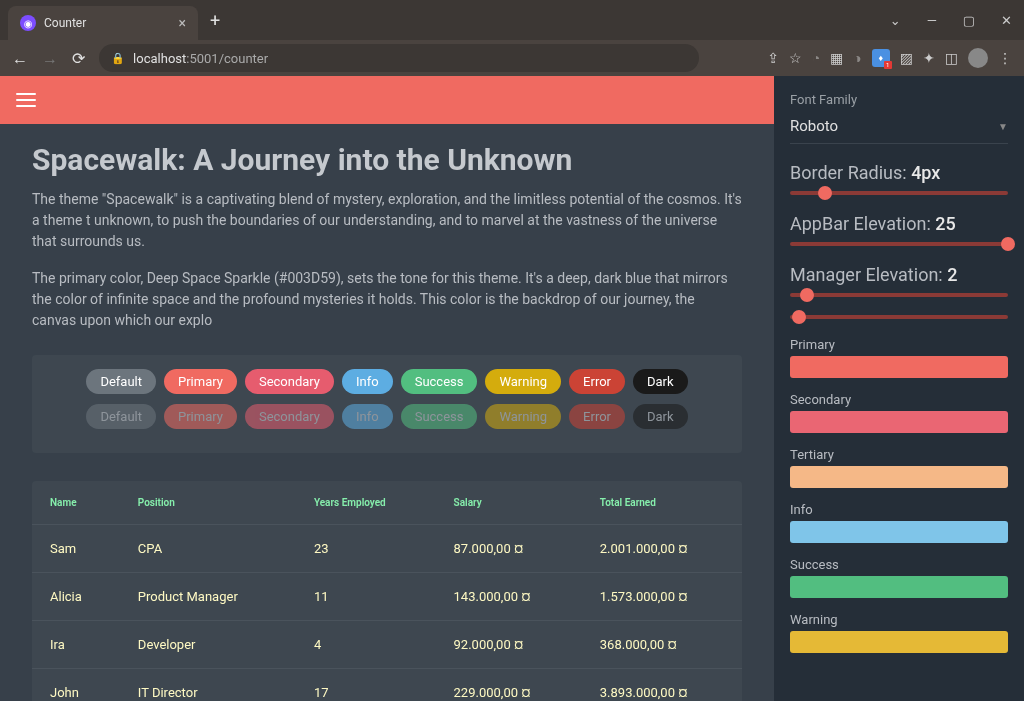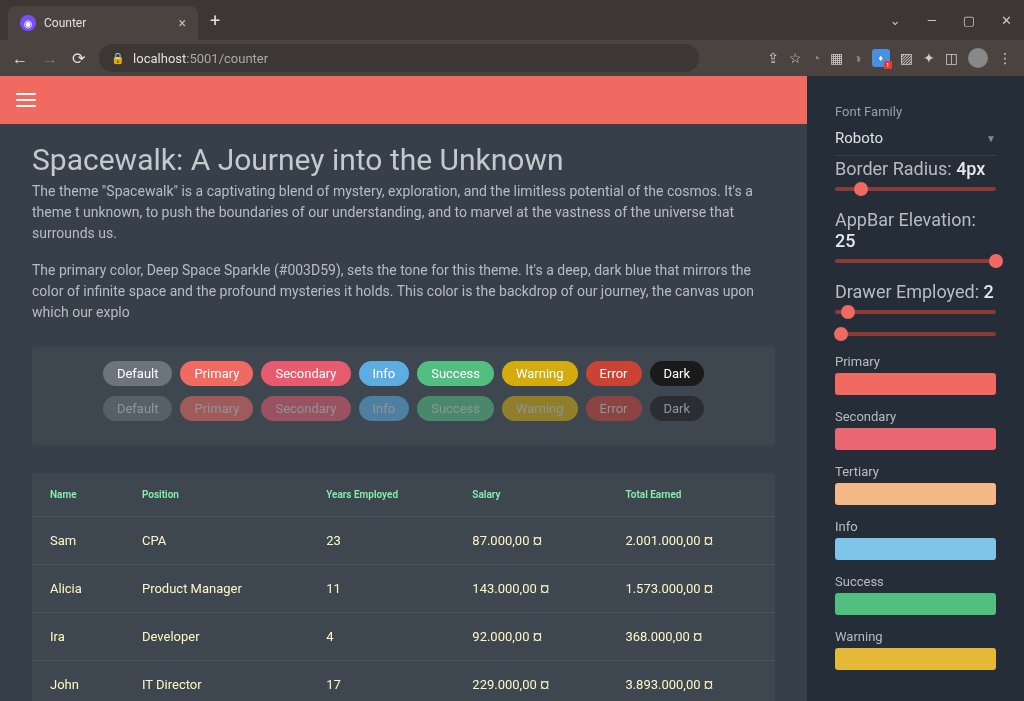--- a/index.html
+++ b/index.html
@@ -27,44 +27,44 @@
     .ext-badge .notif { position: absolute; bottom: -2px; right: -2px; background: #e53935; width: 8px; height: 8px; border-radius: 1px; font-size: 6px; line-height: 8px; text-align: center; }
     .avatar { width: 20px; height: 20px; background: #888; border-radius: 50%; }
     
     .content-wrapper { display: flex; height: calc(701px - 76px); }
     .main-area { flex: 1; background: #37404a; overflow-y: hidden; }
     .app-bar { height: 48px; background: #f06a61; display: flex; align-items: center; padding: 0 16px; }
     .hamburger { width: 20px; height: 14px; display: flex; flex-direction: column; justify-content: space-between; cursor: pointer; }
     .hamburger span { height: 2px; background: white; border-radius: 1px; }
     
     .page-content { padding: 18px 32px; color: #cfd3d8; }
-    .page-title { font-size: 30px; font-weight: 400; color: #c5c9ce; margin-bottom: 4px; }
+    .page-title { font-size: 30px; font-weight: 700; color: #c5c9ce; margin-bottom: 12px; }
     .page-desc { font-size: 14px; line-height: 1.5; color: #b8bcc2; margin-bottom: 16px; }
     
     .card { background: #3e4750; border-radius: 4px; padding: 14px 16px; margin-top: 24px; }
     .chip-row { display: flex; gap: 8px; flex-wrap: wrap; margin-bottom: 10px; justify-content: center; }
     .chip { padding: 5px 14px; border-radius: 16px; font-size: 13px; color: white; }
     .chip.default { background: #6c757d; }
     .chip.primary { background: #f06a61; }
     .chip.secondary { background: #e65c6e; }
     .chip.info { background: #5dade2; }
     .chip.success { background: #52be80; }
     .chip.warning { background: #d4ac0d; }
     .chip.error { background: #cb4335; }
     .chip.dark { background: #1a1a1a; }
     .chip-row.muted .chip { opacity: 0.55; color: #cfd3d8; }
     
     .table-card { background: #3e4750; border-radius: 4px; margin-top: 28px; }
     table { width: 100%; border-collapse: collapse; }
     th { text-align: left; padding: 16px 18px; font-size: 10px; font-weight: 600; color: #86efac; border-bottom: 1px solid #4a535c; }
     td { padding: 16px 18px; font-size: 13px; color: #fef9c3; border-bottom: 1px solid #4a535c; }
     
-    .sidebar { width: 217px; background: #252e38; padding: 28px; overflow-y: auto; }
+    .sidebar { width: 250px; background: #252e38; padding: 16px; overflow-y: auto; }
     .side-label { font-size: 13px; color: #9aa0a6; margin-bottom: 6px; }
-    .side-select { display: flex; justify-content: space-between; align-items: center; color: #e0e0e0; font-size: 15px; padding: 4px 0 8px 0; border-bottom: 1px solid #3a434d; margin-bottom: 2px; cursor: pointer; }
+    .side-select { display: flex; justify-content: space-between; align-items: center; color: #e0e0e0; font-size: 15px; padding: 4px 0 8px 0; border-bottom: 1px solid #3a434d; margin-bottom: 18px; cursor: pointer; }
     .side-select .chev { color: #888; font-size: 10px; }
     
     .slider-group { margin-bottom: 18px; }
     .slider-label { font-size: 18px; color: #b8bcc2; margin-bottom: 2px; }
     .slider-label .val { color: #e8e8e8; font-weight: 500; }
     .slider-track { position: relative; height: 4px; background: #8b3a36; border-radius: 2px; margin-top: 8px; }
     .slider-thumb { position: absolute; top: -5px; width: 14px; height: 14px; background: #f06a61; border-radius: 50%; transform: translateX(-50%); }
     
     .section-title { font-size: 14px; color: #9aa0a6; margin: 20px 0 14px 0; font-weight: 500; }
     .color-item { margin-bottom: 14px; }
@@ -214,21 +214,21 @@
           <div class="slider-thumb" style="left:16%"></div>
         </div>
     </div>
     <div class="slider-group">
       <div class="slider-label"><span>AppBar Elevation:</span> <span class="val">25</span></div>
       <div class="slider-track">
           <div class="slider-thumb" style="left:100%"></div>
         </div>
     </div>
     <div class="slider-group">
-      <div class="slider-label"><span>Drawer Employed:</span> <span class="val">2</span></div>
+      <div class="slider-label"><span>Manager Elevation:</span> <span class="val">2</span></div>
       <div class="slider-track">
           <div class="slider-thumb" style="left:8%"></div>
         </div>
     </div>
     <div class="slider-group">
       <div class="slider-track">
           <div class="slider-thumb" style="left:4%"></div>
         </div>
     </div>
 

